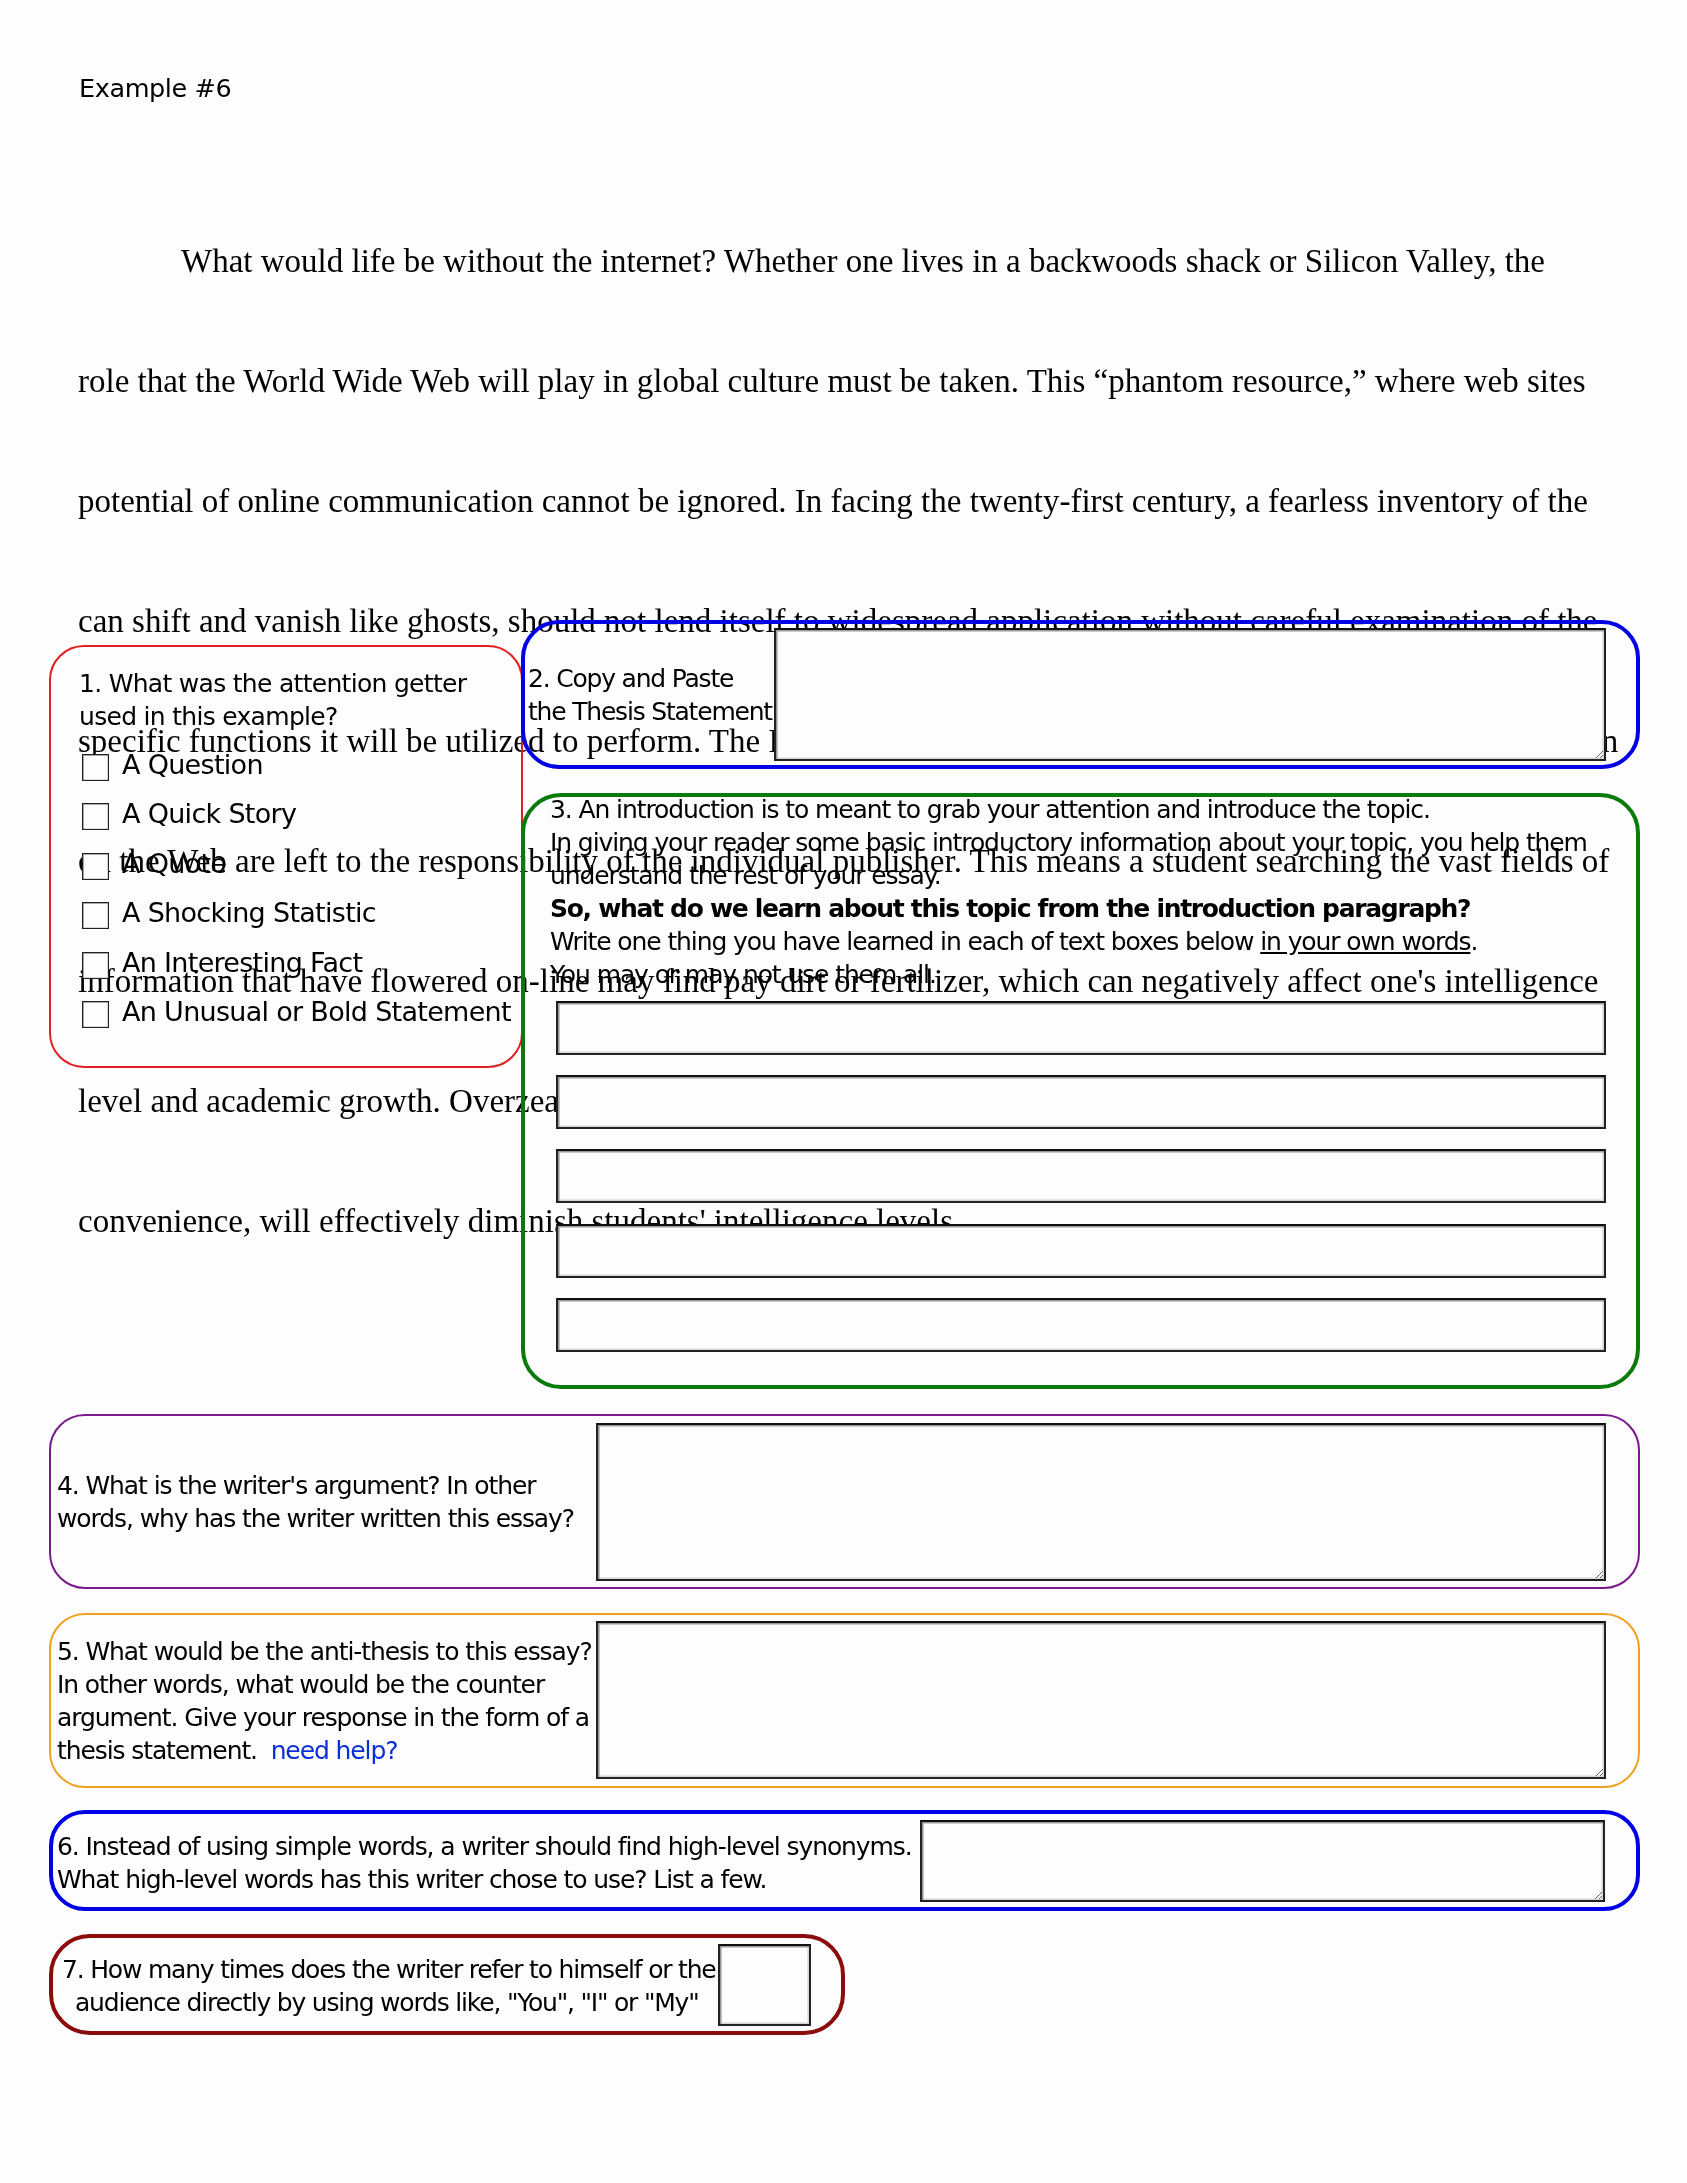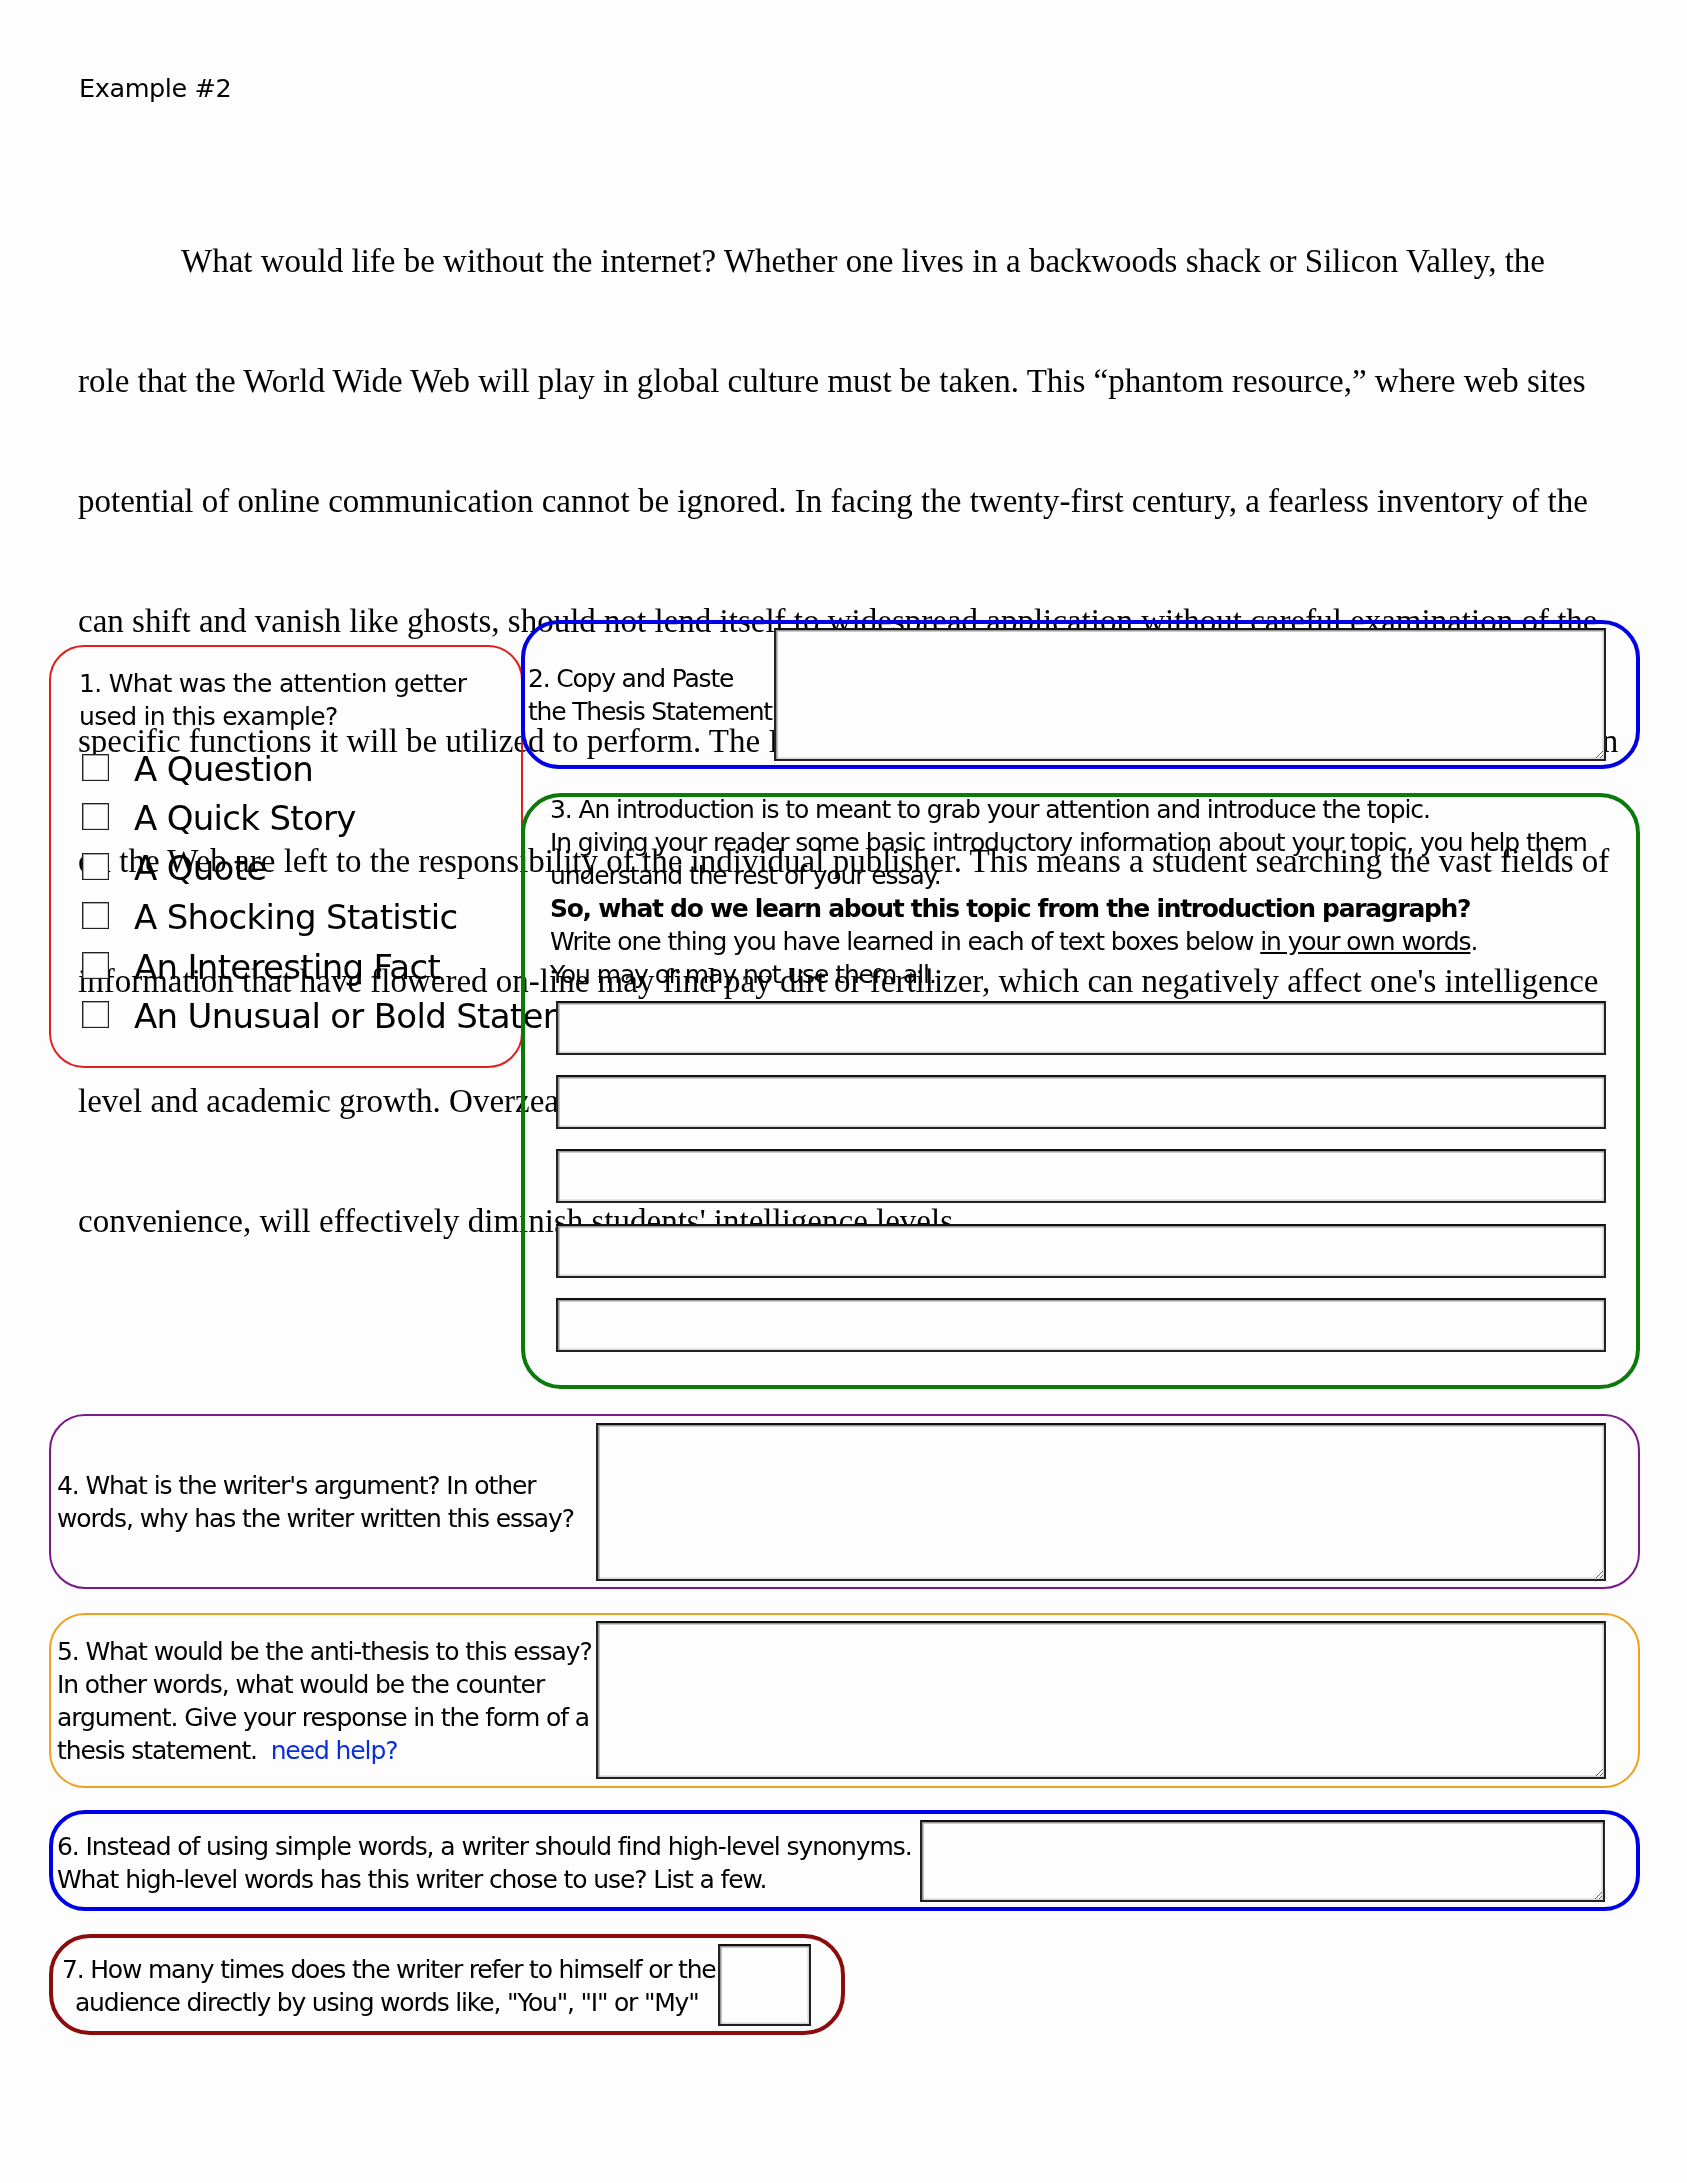--- a/index.html
+++ b/index.html
@@ -18,22 +18,22 @@
   .field { position: absolute; box-sizing: border-box; background: #fdfdfd;
            border: 2.5px solid #222; border-top-color: #111; border-left-color: #222;
            box-shadow: inset 1.6px 1.6px 0 #9a9a9a, inset -1.6px -1.6px 0 #d6d6d6; }
 
   
   #q1 { left: 49px; top: 645px; width: 474px; height: 423px; border: 2.5px solid #e02020; border-radius: 35px; }
   #q1-title { left: 79px; top: 667px; }
   .opt { position: absolute; left: 82px; height: 30px; }
   .cb { position: absolute; left: 0; top: 0; width: 27px; height: 27px; box-sizing: border-box;
         border: 1.6px solid #222; box-shadow: inset 0.8px 0.8px 0 #8d8d8d, inset -0.8px -0.8px 0 #cfcfcf; background:#fdfdfd; }
-  .opt-label { position: absolute; left: 52px; top: -5px; font-family: "DejaVu Sans", sans-serif;
-               font-size: 34px; letter-spacing: -0.7px; white-space: pre; }
+  .opt-label { position: absolute; left: 40px; top: -5px; font-family: "DejaVu Sans", sans-serif;
+               font-size: 27px; letter-spacing: -0.7px; white-space: pre; }
 
   
   #q2 { left: 521px; top: 620px; width: 1119px; height: 149px; border: 4.1px solid #0000e6; border-radius: 38px; }
   #q2-text { left: 528px; top: 662px; letter-spacing: -1.2px; }
   #q2-field { left: 774px; top: 628px; width: 832px; height: 133px; }
 
   
   #q3 { left: 521px; top: 793px; width: 1119px; height: 596px; border: 4.1px solid #0a7a0a; border-radius: 40px; }
   #q3-text { left: 550px; top: 793px; line-height: 33px; letter-spacing: -1.1px; }
   #q3-text .b { font-weight: bold; letter-spacing: -1.3px; margin-top: 24px; }
@@ -58,21 +58,21 @@
 
   
   #q7 { left: 49px; top: 1934px; width: 796px; height: 101px; border: 4.1px solid #8b0c0c; border-radius: 41px; }
   #q7-text { left: 62px; top: 1953px; letter-spacing: -1.2px; }
   #q7-text .l2 { padding-left: 13px; }
   #q7-field { left: 718px; top: 1944px; width: 93px; height: 82px; }
 </style>
 </head>
 <body>
 
-<div id="doc-label" class="abs">Example #2</div>
+<div id="doc-label" class="abs">Example #6</div>
 
 <div id="essay" class="abs">
   <span class="line indent">What would life be without the internet? Whether one lives in a backwoods shack or Silicon Valley, the</span>
   <span class="line">role that the World Wide Web will play in global culture must be taken. This “phantom resource,” where web sites</span>
   <span class="line">potential of online communication cannot be ignored. In facing the twenty-first century, a fearless inventory of the</span>
   <span class="line">can shift and vanish like ghosts, should not lend itself to widespread application without careful examination of the</span>
   <span class="line">specific functions it will be utilized to perform. The Internet is an entity without a master, and censure and discretion</span>
   <span class="line">on the Web are left to the responsibility of the individual publisher. This means a student searching the vast fields of</span>
   <span class="line">information that have flowered on-line may find pay dirt or fertilizer, which can negatively affect one's intelligence</span>
   <span class="line">level and academic growth. Overzealous use of computers to ease the burden of solid research in favor of</span>

